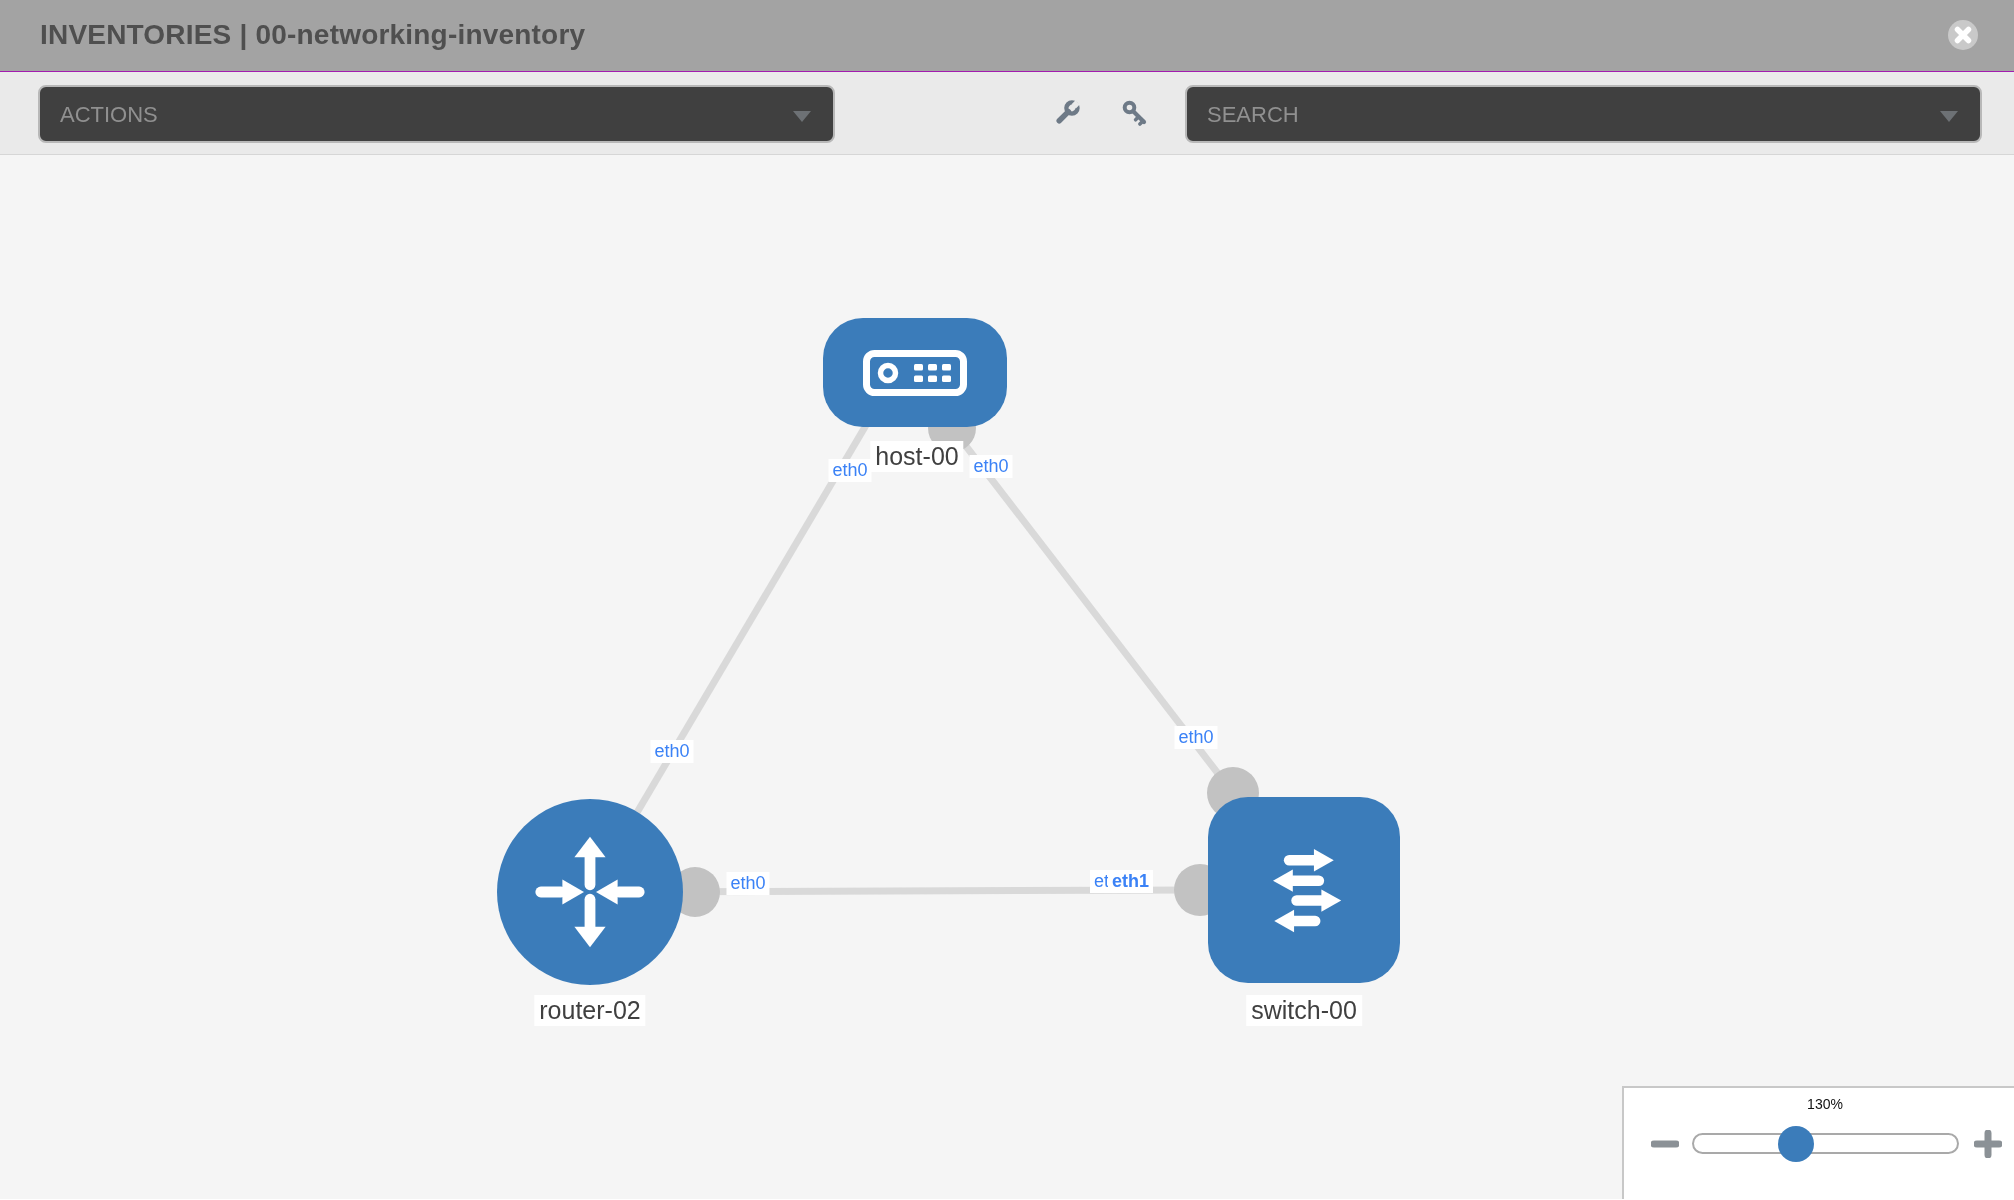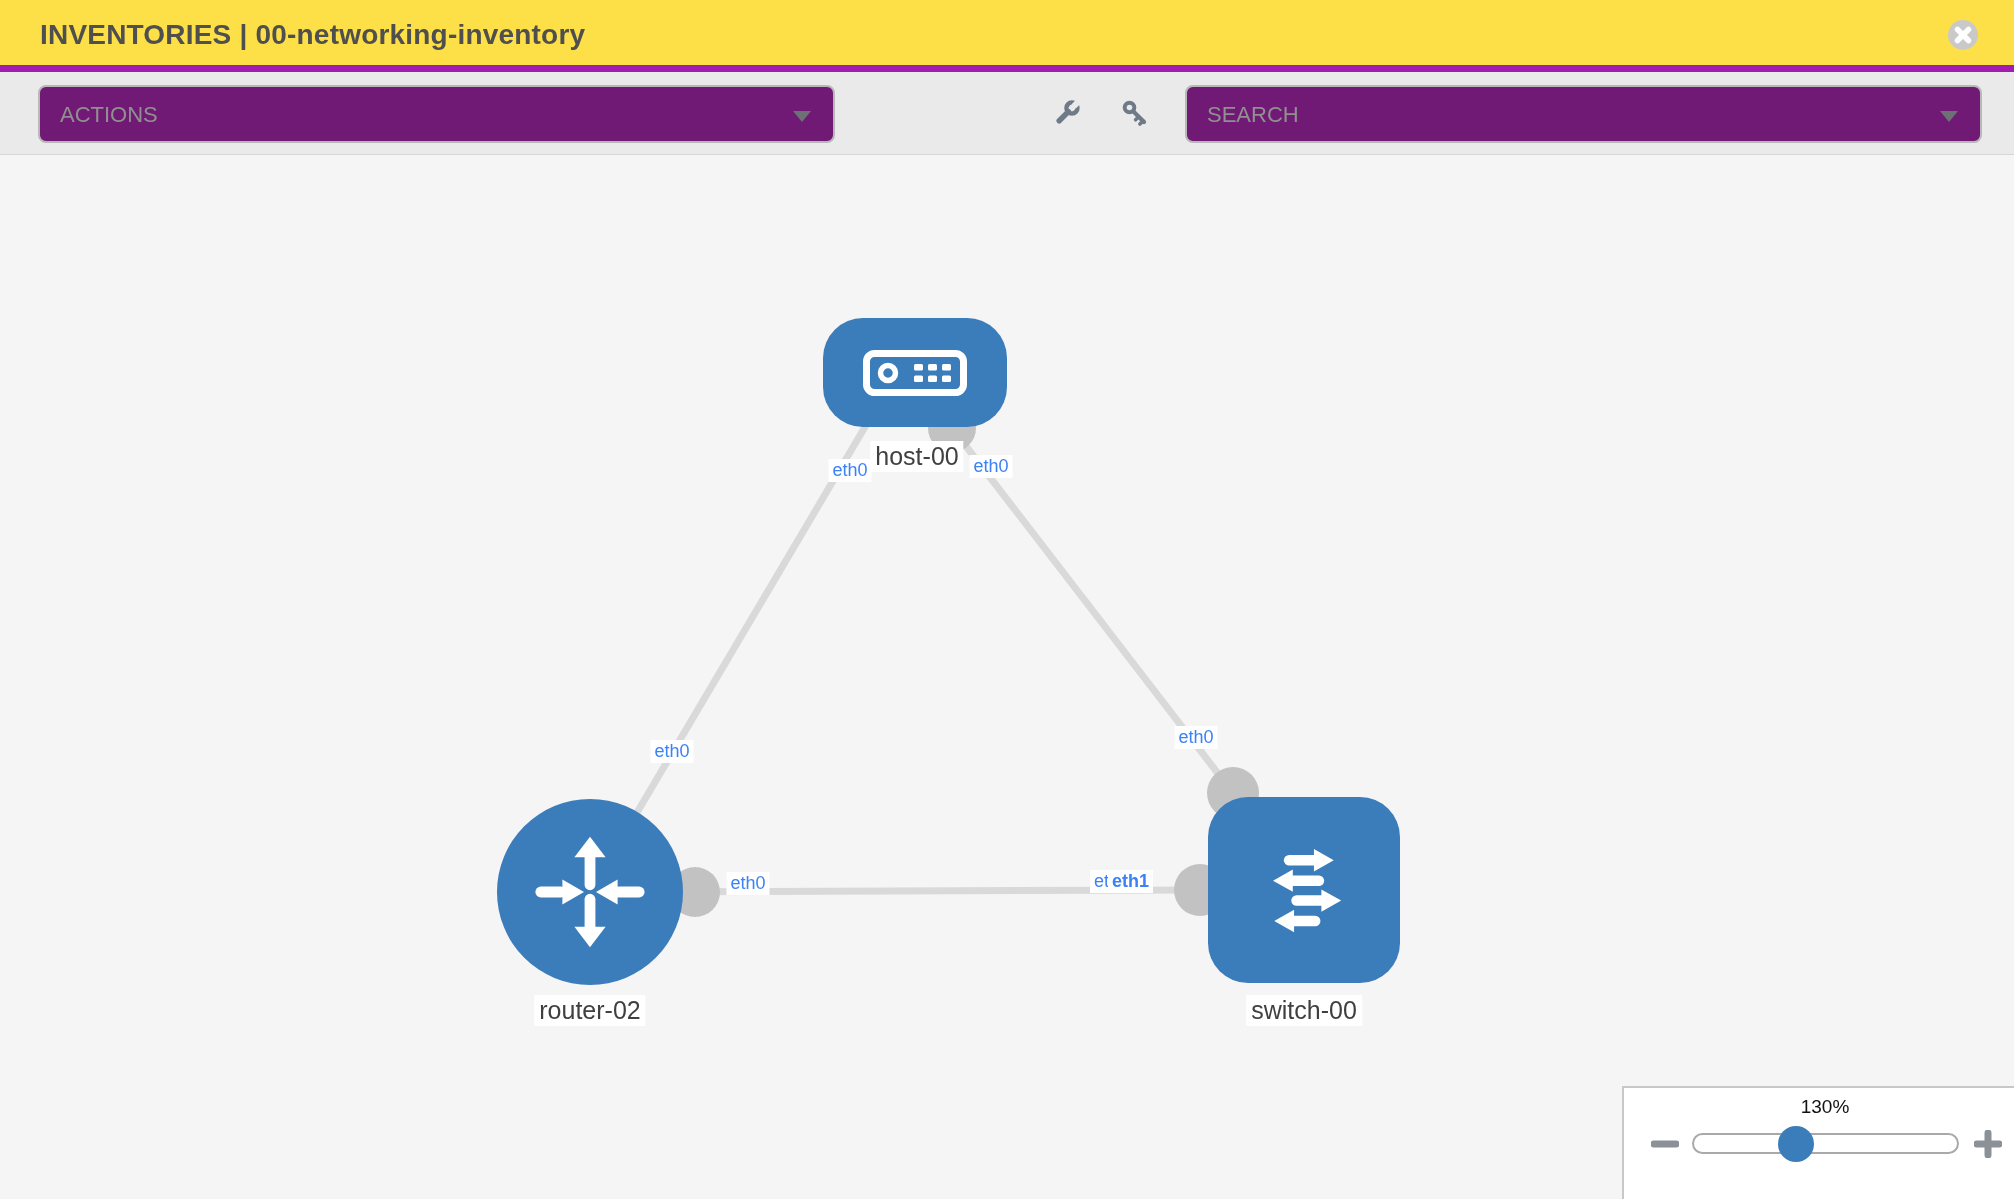--- a/index.html
+++ b/index.html
@@ -1,26 +1,26 @@
 <!DOCTYPE html>
 <html><head>
 <meta charset="utf-8">
 <style>
   * { margin:0; padding:0; box-sizing:border-box; }
   html,body { width:2014px; height:1200px; overflow:hidden; background:#fff;
     font-family:"Liberation Sans", sans-serif; }
 
   
-  .header { position:relative; height:72px; background:#fde047; border-bottom:7px solid #a21caf; }
+  .header { position:relative; height:72px; background:#a3a3a3; border-bottom:1px solid #a21caf; }
   .header-title { position:absolute; left:40px; top:19px; font-size:28px; font-weight:bold; color:#4f4f4f; letter-spacing:.2px; }
   .close-btn { position:absolute; right:34px; top:18px; width:34px; height:34px; cursor:pointer; }
 
   
   .toolbar { position:relative; height:83px; background:#eaeaea; border-bottom:1px solid #d6d6d6; }
-  .dropdown { position:absolute; top:13px; height:58px; background:#701a75; border:2px solid #b8b8b8; border-radius:8px; cursor:pointer; }
+  .dropdown { position:absolute; top:13px; height:58px; background:#404040; border:2px solid #b8b8b8; border-radius:8px; cursor:pointer; }
   .dropdown .dd-label { position:absolute; left:20px; top:0; line-height:55px; font-size:22px; color:#909090; }
   .caret { position:absolute; right:22px; top:24px; width:0; height:0;
     border-left:9px solid transparent; border-right:9px solid transparent; border-top:11px solid #6d7175; }
   .dd-actions { left:38px; width:797px; }
   .dd-search  { left:1185px; width:797px;padding-left:40px; }
   .tool-icon { position:absolute; top:26px; width:30px; height:30px; cursor:pointer; }
   .tool-wrench { left:1052px; }
   .tool-key { left:1120px; }
 
   
@@ -32,21 +32,21 @@
   .node-router { left:497px; top:644px; width:186px; height:186px; border-radius:50%; }
   .node-switch { left:1208px; top:642px; width:192px; height:186px; border-radius:40px; }
 
   .node-label { position:absolute; background:#fff; color:#404040; font-size:25px; padding:1px 5px; white-space:nowrap; transform:translateX(-50%); }
   .if-label { position:absolute; background:#fff; color:#3b82f6; font-size:18px; padding:1px 4px; white-space:nowrap; transform:translateX(-50%); }
   .if-label.raw { transform:none; }
 
   
   .zoom-panel { position:absolute; left:1622px; top:931px; width:392px; height:113px;
     background:#fff; border-top:2px solid #c8c8c8; border-left:2px solid #c8c8c8; }
-  .zoom-value { position:absolute; left:201px; top:8px; transform:translateX(-50%); font-size:19px; color:#111; }
+  .zoom-value { position:absolute; left:201px; top:8px; transform:translateX(-50%); font-size:14px; color:#111; }
   .zoom-minus { position:absolute; left:27px; top:51px; cursor:pointer; }
   .zoom-plus  { position:absolute; left:350px; top:42px; cursor:pointer; }
   .zoom-track { position:absolute; left:68px; top:45px; width:267px; height:21px;
     background:#fff; border:2px solid #a9a9a9; border-radius:12px; cursor:pointer; }
   .zoom-handle { position:absolute; left:154px; top:38px; width:36px; height:36px; border-radius:50%;
     background:#3b7cba; cursor:grab; }
 </style>
 </head>
 <body>
 

